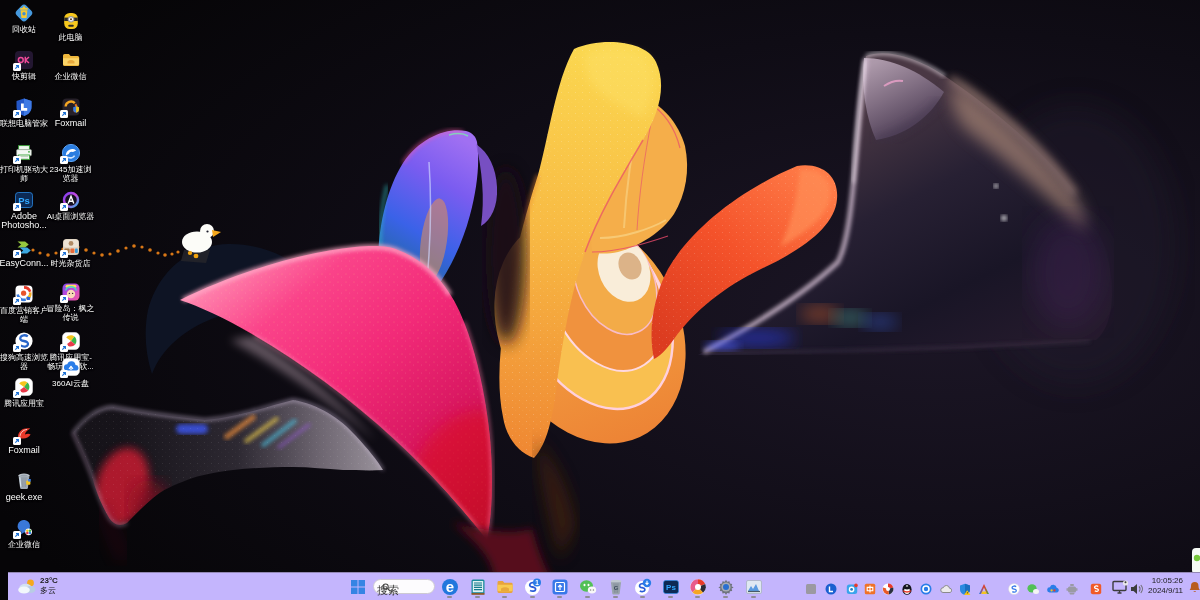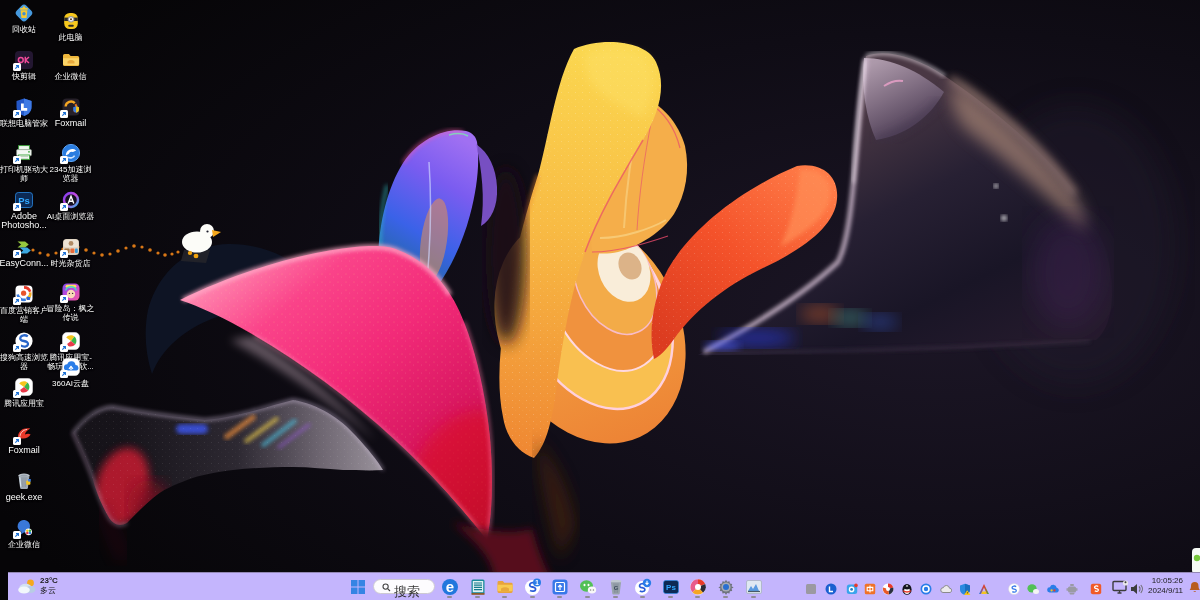--- a/index.html
+++ b/index.html
@@ -572,21 +572,21 @@
           <rect x="0" y="0" width="6.5" height="6.5" fill="#3584e4"></rect>
           <rect x="7.5" y="0" width="6.5" height="6.5" fill="#3584e4"></rect>
           <rect x="0" y="7.5" width="6.5" height="6.5" fill="#3584e4"></rect>
           <rect x="7.5" y="7.5" width="6.5" height="6.5" fill="#3584e4"></rect>
         </svg></div>
 <div class="tb" style="left:365px;top:6px;width:62px;height:15px;border-radius:8.5px;background:#fdfcfe;border:1px solid #cdc9d2;box-sizing:border-box">
         <svg width="9" height="9" viewBox="0 0 9 9" style="position:absolute;left:8px;top:3px">
           <circle cx="3.6" cy="3.6" r="2.6" stroke="#444" stroke-width="1.1" fill="none"></circle>
           <path d="M5.6,5.6 L8,8" stroke="#444" stroke-width="1.1"></path>
         </svg>
-        <span style="position:absolute;left:20px;top:3px;font-size:13px;color:#333">搜索</span>
+        <span style="position:absolute;left:3px;top:3px;font-size:11px;color:#333">搜索</span>
       </div>
 <div class="tb" style="left:433px;top:5px"><svg width="18" height="18" viewBox="0 0 18 18">
           <circle cx="9" cy="9" r="8" fill="#2277dd"></circle>
           <text x="9" y="14.2" font-size="15" font-weight="bold" fill="#fff" text-anchor="middle" font-family="Liberation Sans, sans-serif">e</text>
         </svg></div>
 <div class="dash" style="left:439px"></div>
 <div class="tb" style="left:461px;top:5px"><svg width="18" height="18" viewBox="0 0 18 18">
           <rect x="2.5" y="1.5" width="13" height="14.5" rx="1.5" fill="#1a8a9c"></rect>
           <rect x="3.8" y="3" width="10.4" height="11.2" fill="#dff0f2"></rect>
           <path d="M5,5 h8 M5,7.2 h8 M5,9.4 h8 M5,11.6 h8" stroke="#157a8c" stroke-width="1.2"></path>

